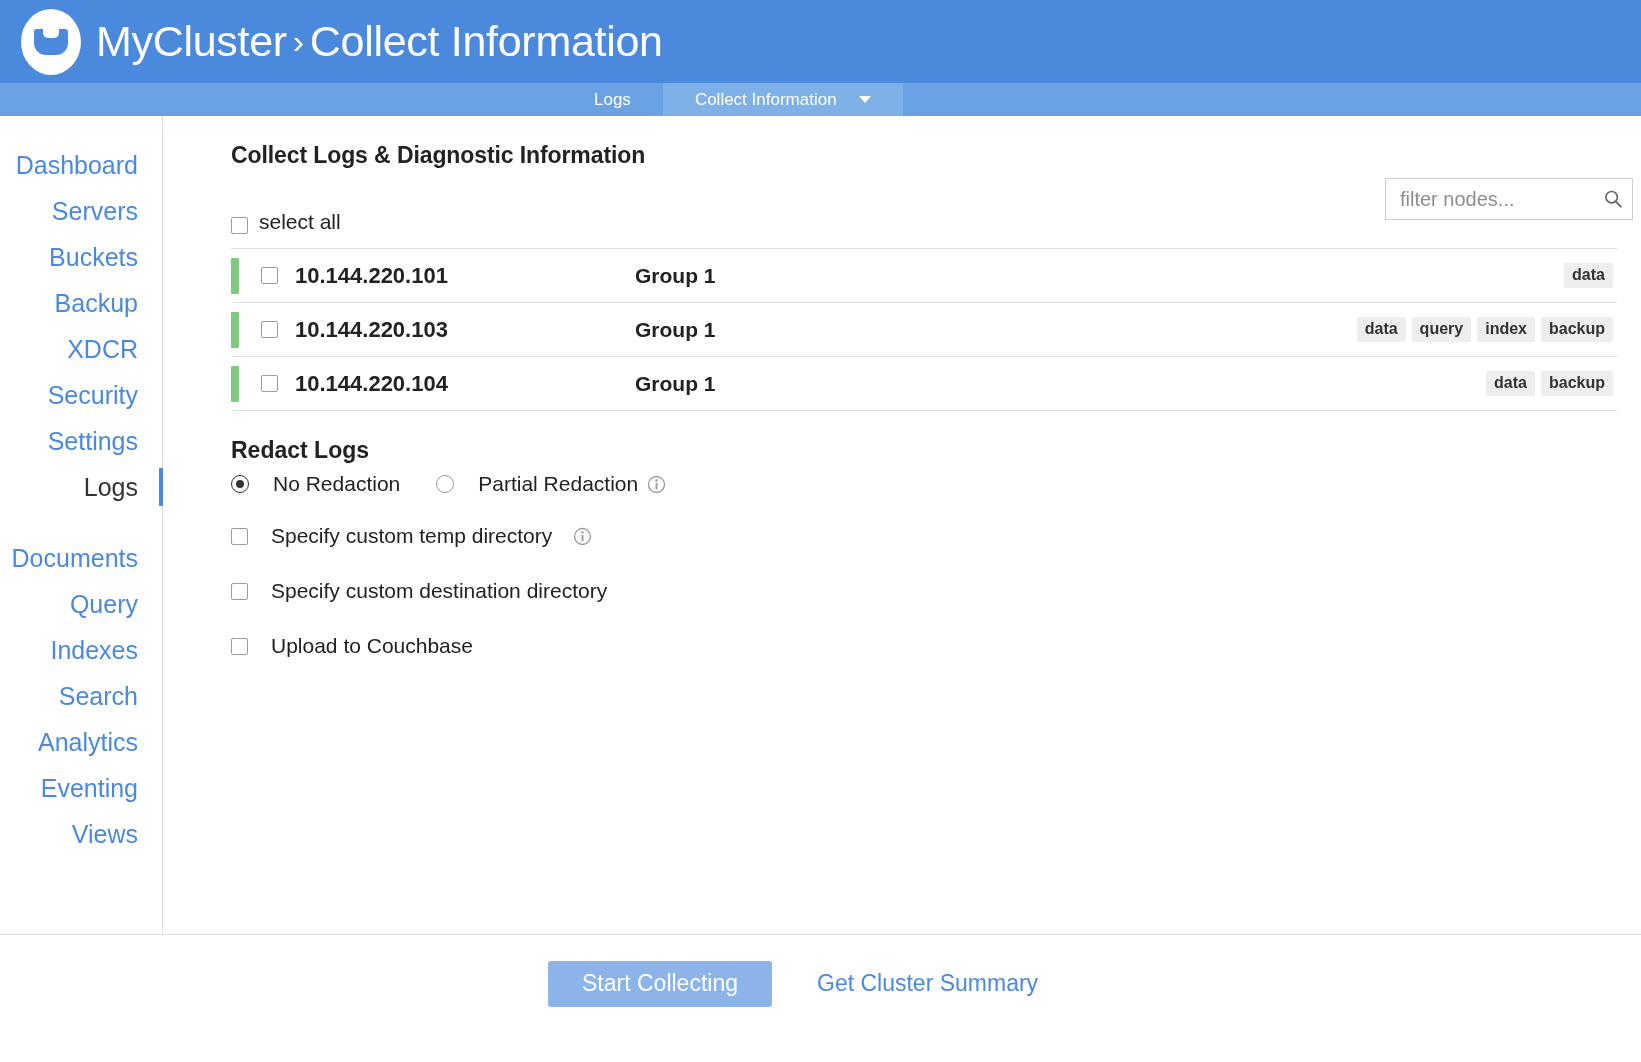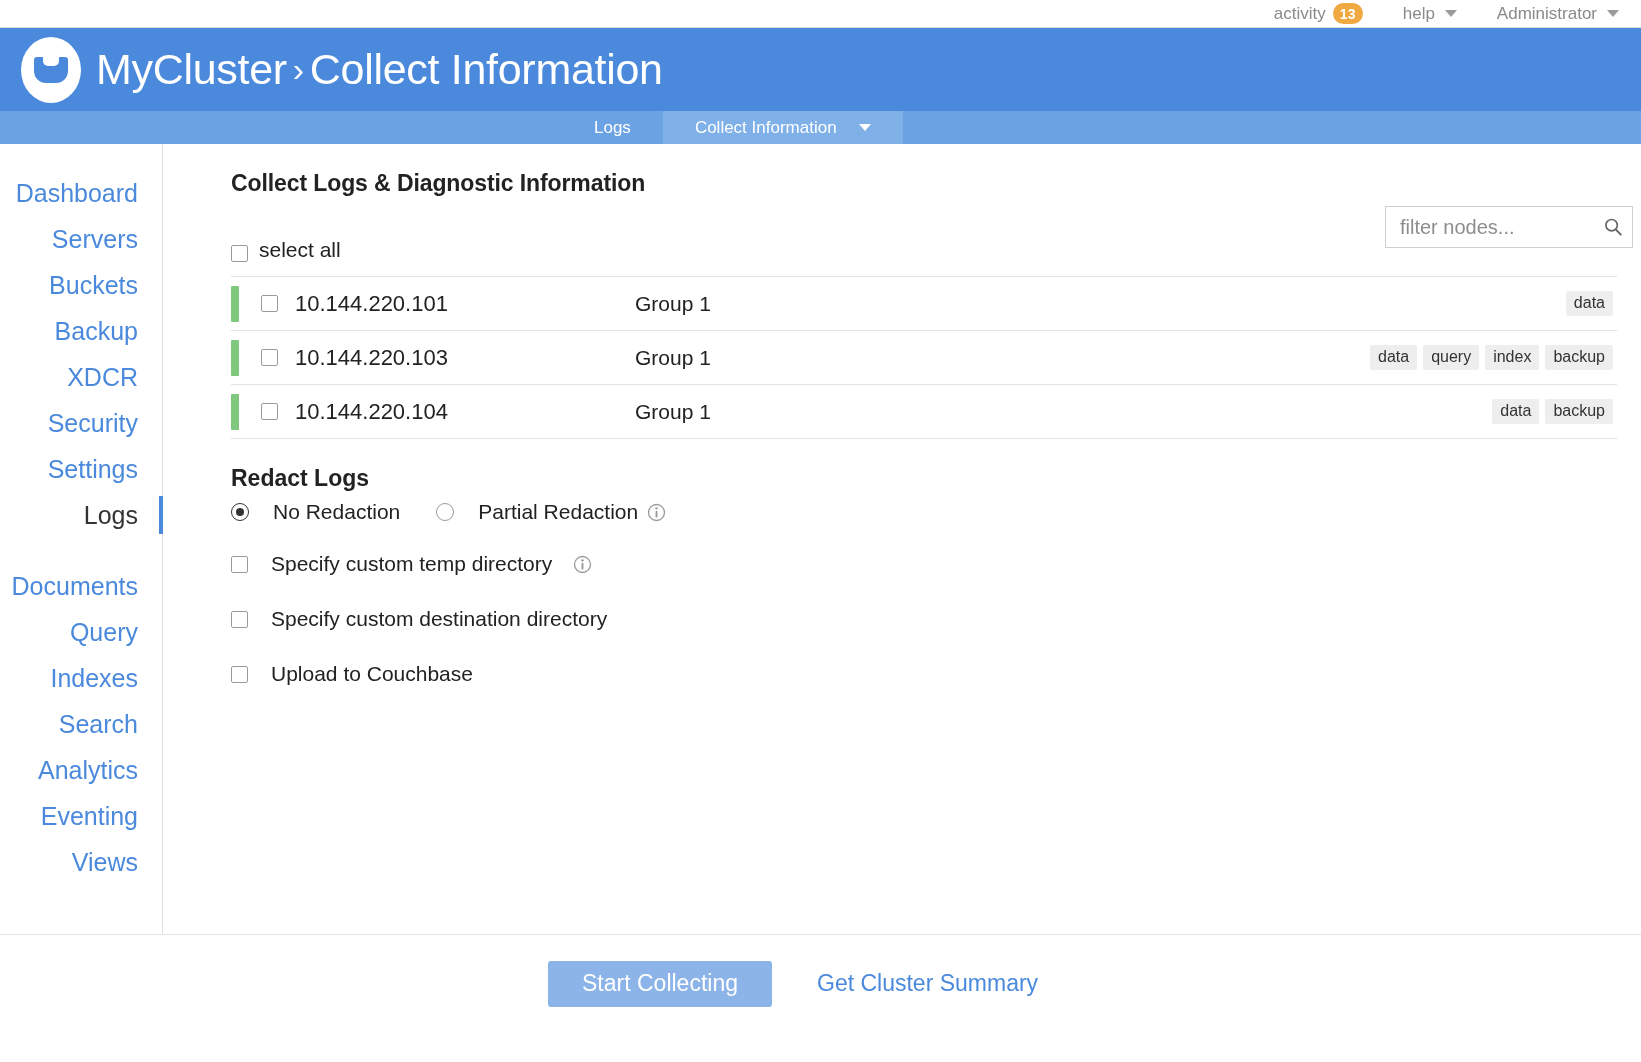--- a/index.html
+++ b/index.html
@@ -208,21 +208,21 @@
     color: #666;
     flex: 1 1 auto;
     width: 100%;
     font-family: "Liberation Sans", sans-serif;
     background: transparent;
   }
   .filterbox input::placeholder { color: #8d8d8d; }
   .search-ic { width: 22px; height: 22px; flex: 0 0 22px; cursor: pointer; }
 
   
-  .nodes { border-top: 1px solid #e2e2e2; }
+  .nodes { border-top: 1px solid #e2e2e2; font-weight: bold; }
   .node-row {
     display: flex; align-items: center;
     height: 54px;
     border-bottom: 1px solid #e2e2e2;
     position: relative;
   }
   .status-bar {
     width: 8px; height: 36px;
     background: #7fc97f;
     flex: 0 0 8px;
@@ -328,34 +328,20 @@
   .bottom-strip {
     height: 30px; flex: 0 0 30px;
     background: #ffffff;
   }
 </style>
 </head>
 <body>
 
 <div class="app">
 
-  <div class="utilbar">
-    <div class="util-item">
-      <span>activity</span>
-      <span class="badge-count">13</span>
-    </div>
-    <div class="util-item">
-      <span>help</span>
-      <span class="caret-down"></span>
-    </div>
-    <div class="util-item">
-      <span>Administrator</span>
-      <span class="caret-down"></span>
-    </div>
-  </div>
 
   <div class="header">
     <div class="logo">
       <span class="egg"></span>
       <span class="cup"></span>
       <span class="cup-notch"></span>
     </div>
     <div class="title">
       <span>MyCluster</span><span class="sep">›</span><span>Collect Information</span>
     </div>

